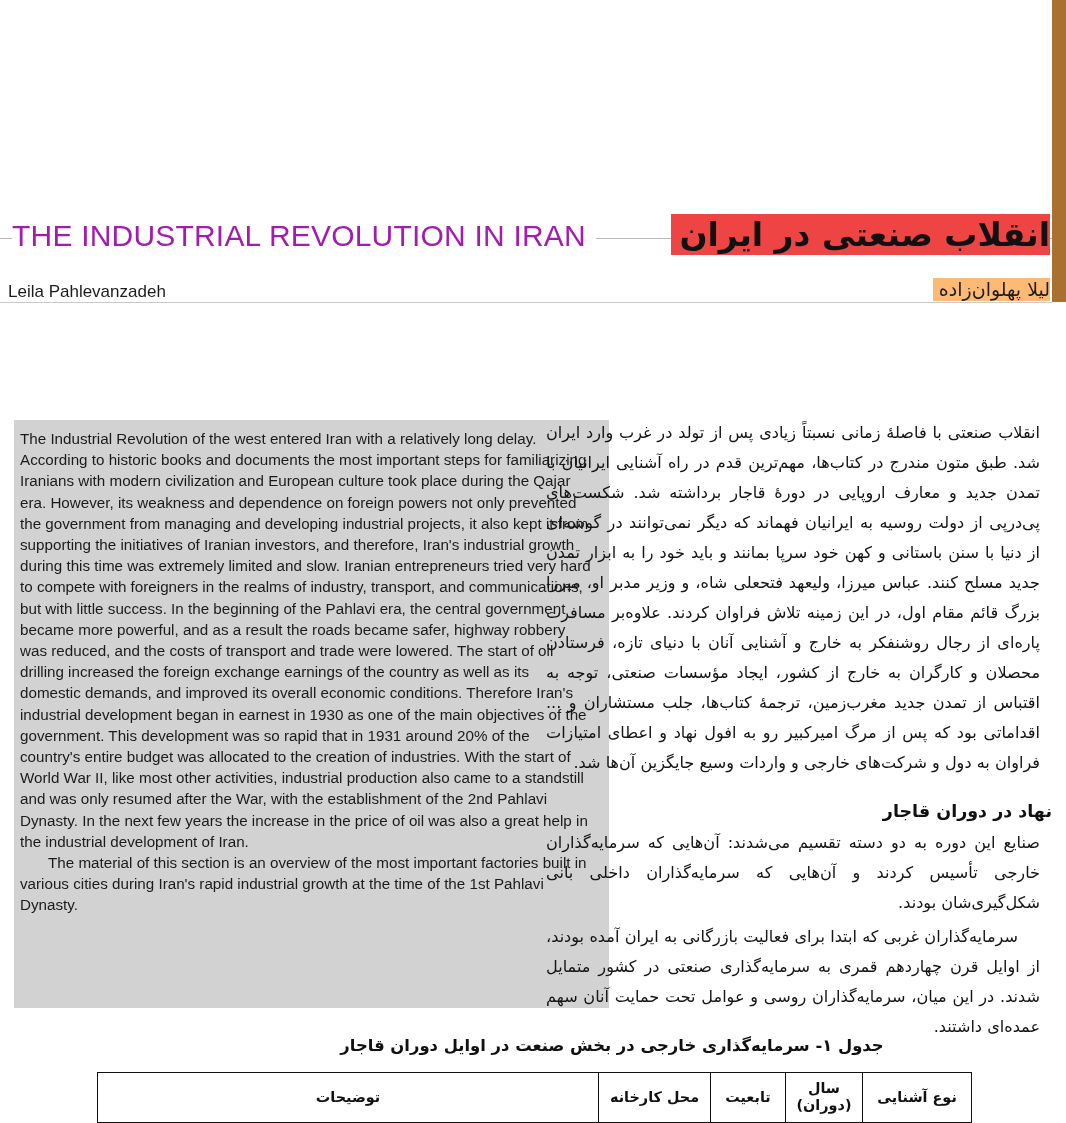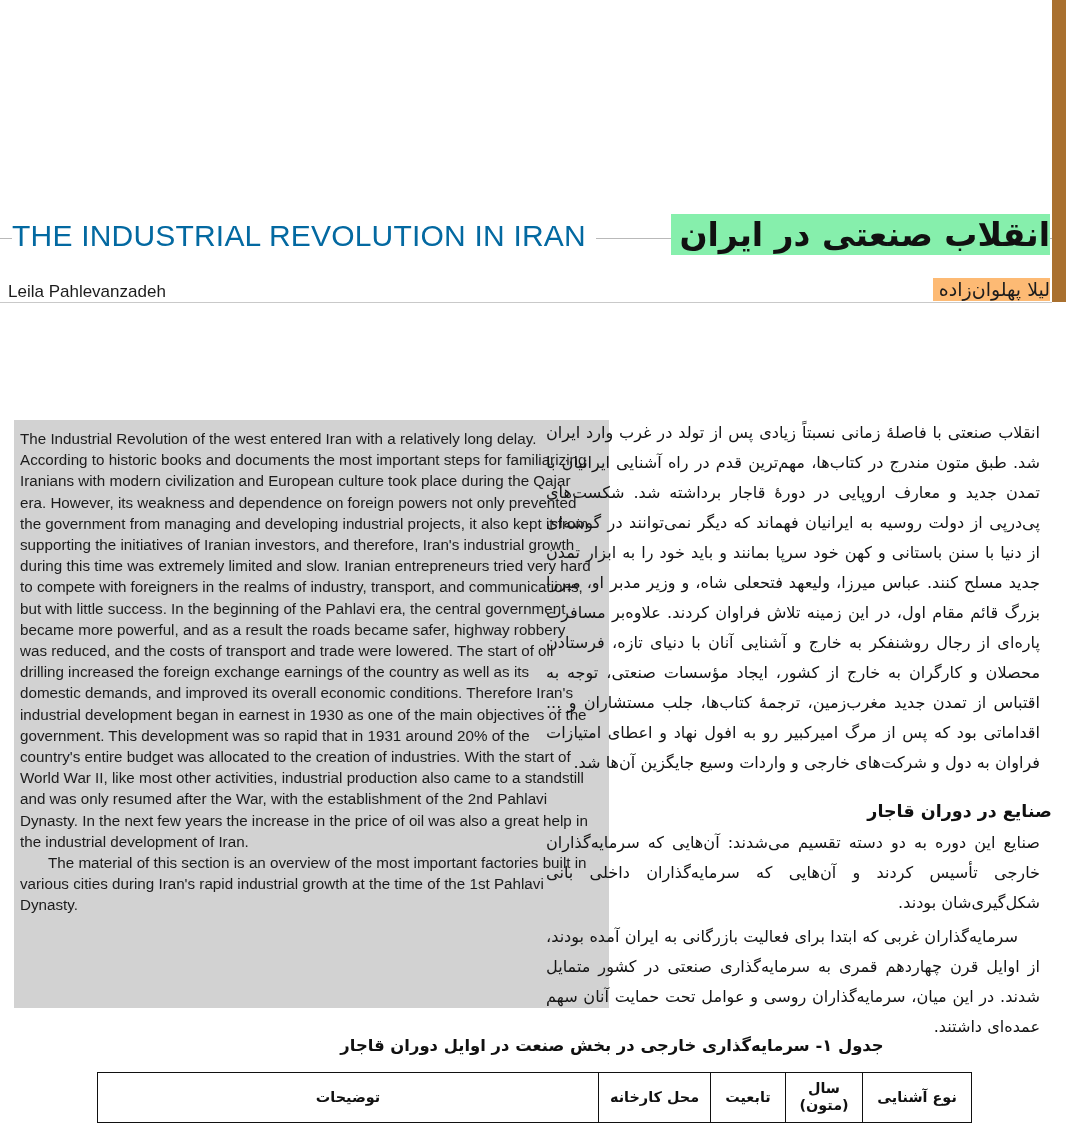--- a/index.html
+++ b/index.html
@@ -44,36 +44,36 @@
     background: #b9b9b9;
   }
   .title-en {
     position: absolute;
     top: 11px;
     left: 12px;
     font-size: 30px;
     font-weight: 400;
     letter-spacing: 0.2px;
     line-height: 1;
-    color: #0369a1;
+    color: #a21caf;
     background: #ffffff;
     padding-right: 10px;
     white-space: nowrap;
   }
   .title-fa {
     position: absolute;
     top: 2px;
     right: 16px;
     font-family: "DejaVu Sans", sans-serif;
     font-size: 33px;
     font-weight: 700;
     line-height: 1.25;
     direction: rtl;
     color: #111111;
-    background: #86efac;
+    background: #ef4444;
     padding-left: 8px;
     white-space: nowrap;
   }
 
   .author-rule {
     position: absolute;
     top: 112px;
     left: 0;
     right: 14px;
     height: 1px;
@@ -217,33 +217,33 @@
   <div class="author-fa">لیلا پهلوان‌زاده</div>
 </header>
 
 <section class="abstract-box">
   <p>The Industrial Revolution of the west entered Iran with a relatively long delay. According to historic books and documents the most important steps for familiarizing Iranians with modern civilization and European culture took place during the Qajar era. However, its weakness and dependence on foreign powers not only prevented the government from managing and developing industrial projects, it also kept it from supporting the initiatives of Iranian investors, and therefore, Iran's industrial growth during this time was extremely limited and slow. Iranian entrepreneurs tried very hard to compete with foreigners in the realms of industry, transport, and communications, but with little success. In the beginning of the Pahlavi era, the central government became more powerful, and as a result the roads became safer, highway robbery was reduced, and the costs of transport and trade were lowered. The start of oil drilling increased the foreign exchange earnings of the country as well as its domestic demands, and improved its overall economic conditions. Therefore Iran's industrial development began in earnest in 1930 as one of the main objectives of the government. This development was so rapid that in 1931 around 20% of the country's entire budget was allocated to the creation of industries. With the start of World War II, like most other activities, industrial production also came to a standstill and was only resumed after the War, with the establishment of the 2nd Pahlavi Dynasty. In the next few years the increase in the price of oil was also a great help in the industrial development of Iran.</p>
   <p class="indented">The material of this section is an overview of the most important factories built in various cities during Iran's rapid industrial growth at the time of the 1st Pahlavi Dynasty.</p>
 </section>
 
 <section class="fa-col">
   <p class="first">انقلاب صنعتی با فاصلهٔ زمانی نسبتاً زیادی پس از تولد در غرب وارد ایران شد. طبق متون مندرج در کتاب‌ها، مهم‌ترین قدم در راه آشنایی ایرانیان با تمدن جدید و معارف اروپایی در دورهٔ قاجار برداشته شد. شکست‌های پی‌درپی از دولت روسیه به ایرانیان فهماند که دیگر نمی‌توانند در گوشه‌ای از دنیا با سنن باستانی و کهن خود سرپا بمانند و باید خود را به ابزار تمدن جدید مسلح کنند. عباس میرزا، ولیعهد فتحعلی شاه، و وزیر مدبر او، میرزا بزرگ قائم مقام اول، در این زمینه تلاش فراوان کردند. علاوه‌بر مسافرت پاره‌ای از رجال روشنفکر به خارج و آشنایی آنان با دنیای تازه، فرستادن محصلان و کارگران به خارج از کشور، ایجاد مؤسسات صنعتی، توجه به اقتباس از تمدن جدید مغرب‌زمین، ترجمهٔ کتاب‌ها، جلب مستشاران و ... اقداماتی بود که پس از مرگ امیرکبیر رو به افول نهاد و اعطای امتیازات فراوان به دول و شرکت‌های خارجی و واردات وسیع جایگزین آن‌ها شد.</p>
-  <h2 class="fa-section-head">صنایع در دوران قاجار</h2>
+  <h2 class="fa-section-head">نهاد در دوران قاجار</h2>
   <p>صنایع این دوره به دو دسته تقسیم می‌شدند: آن‌هایی که سرمایه‌گذاران خارجی تأسیس کردند و آن‌هایی که سرمایه‌گذاران داخلی بانی شکل‌گیری‌شان بودند.</p>
   <p class="indented">سرمایه‌گذاران غربی که ابتدا برای فعالیت بازرگانی به ایران آمده بودند، از اوایل قرن چهاردهم قمری به سرمایه‌گذاری صنعتی در کشور متمایل شدند. در این میان، سرمایه‌گذاران روسی و عوامل تحت حمایت آنان سهم عمده‌ای داشتند.</p>
 </section>
 
 <div class="table-caption">جدول ۱- سرمایه‌گذاری خارجی در بخش صنعت در اوایل دوران قاجار</div>
 
 <table class="data-table">
   <thead>
     <tr>
       <th class="col-noe">نوع آشنایی</th>
       <th class="col-sal">
         <span>سال</span><br>
-        <span>(متون)</span>
+        <span>(دوران)</span>
       </th>
       <th class="col-tabe">تابعیت</th>
       <th class="col-mahal">محل کارخانه</th>
       <th class="col-tozih">توضیحات</th>
     </tr>
   </thead>
 </table>
 
 </body></html>

